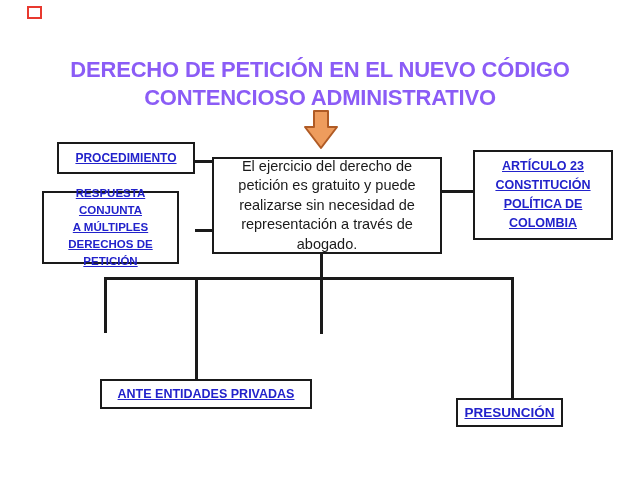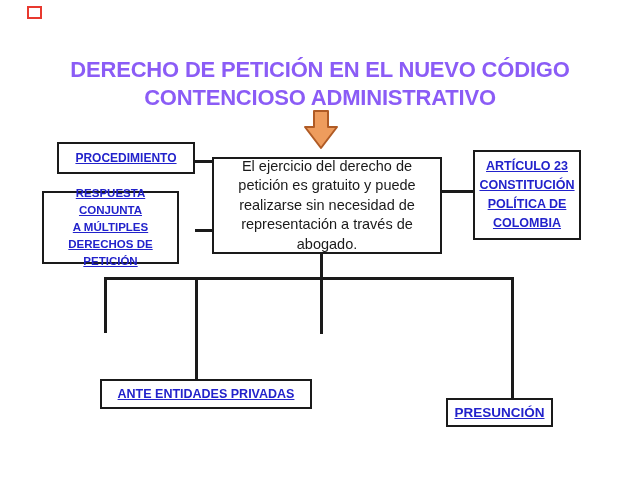--- a/index.html
+++ b/index.html
@@ -39,26 +39,26 @@
   }
   .connector{
     position:absolute;background:#1a1a1a;
   }
   .arrow-wrap{
     position:absolute;left:303px;top:110px;width:36px;height:40px;
   }
   
   #n-procedimiento{left:57px;top:142px;width:138px;height:32px;font-size:12px;}
   #n-respuesta{left:42px;top:191px;width:137px;height:73px;font-size:11.5px;line-height:17px;}
-  #n-articulo{left:473px;top:150px;width:108px;height:90px;font-size:12.5px;line-height:19px;}
+  #n-articulo{left:473px;top:150px;width:140px;height:90px;font-size:12.5px;line-height:19px;}
   #n-center{left:212px;top:149px;width:230px;height:97px;margin-top:8px;}
   #n-oralidad{left:55px;top:333px;width:101px;height:24px;font-size:12px;}
   #n-medios{left:227px;top:334px;width:193px;height:30px;font-size:12px;}
   #n-ante{left:100px;top:379px;width:212px;height:30px;font-size:12.5px;}
-  #n-presuncion{left:446px;top:398px;width:107px;height:29px;font-size:13.5px;}
+  #n-presuncion{left:456px;top:398px;width:107px;height:29px;font-size:13.5px;}
   
   #c-proc{left:195px;top:160px;width:29px;height:3px;}
   #c-resp{left:195px;top:229px;width:29px;height:3px;}
   #c-art{left:430px;top:190px;width:43px;height:3px;}
   #c-vcenter{left:320px;top:246px;width:3px;height:88px;}
   #c-trunk{left:104px;top:277px;width:410px;height:3px;}
   #c-voralidad{left:104px;top:277px;width:3px;height:56px;}
   #c-vante{left:195px;top:277px;width:3px;height:125px;}
   #c-vpresuncion{left:511px;top:277px;width:3px;height:121px;}
 </style>

